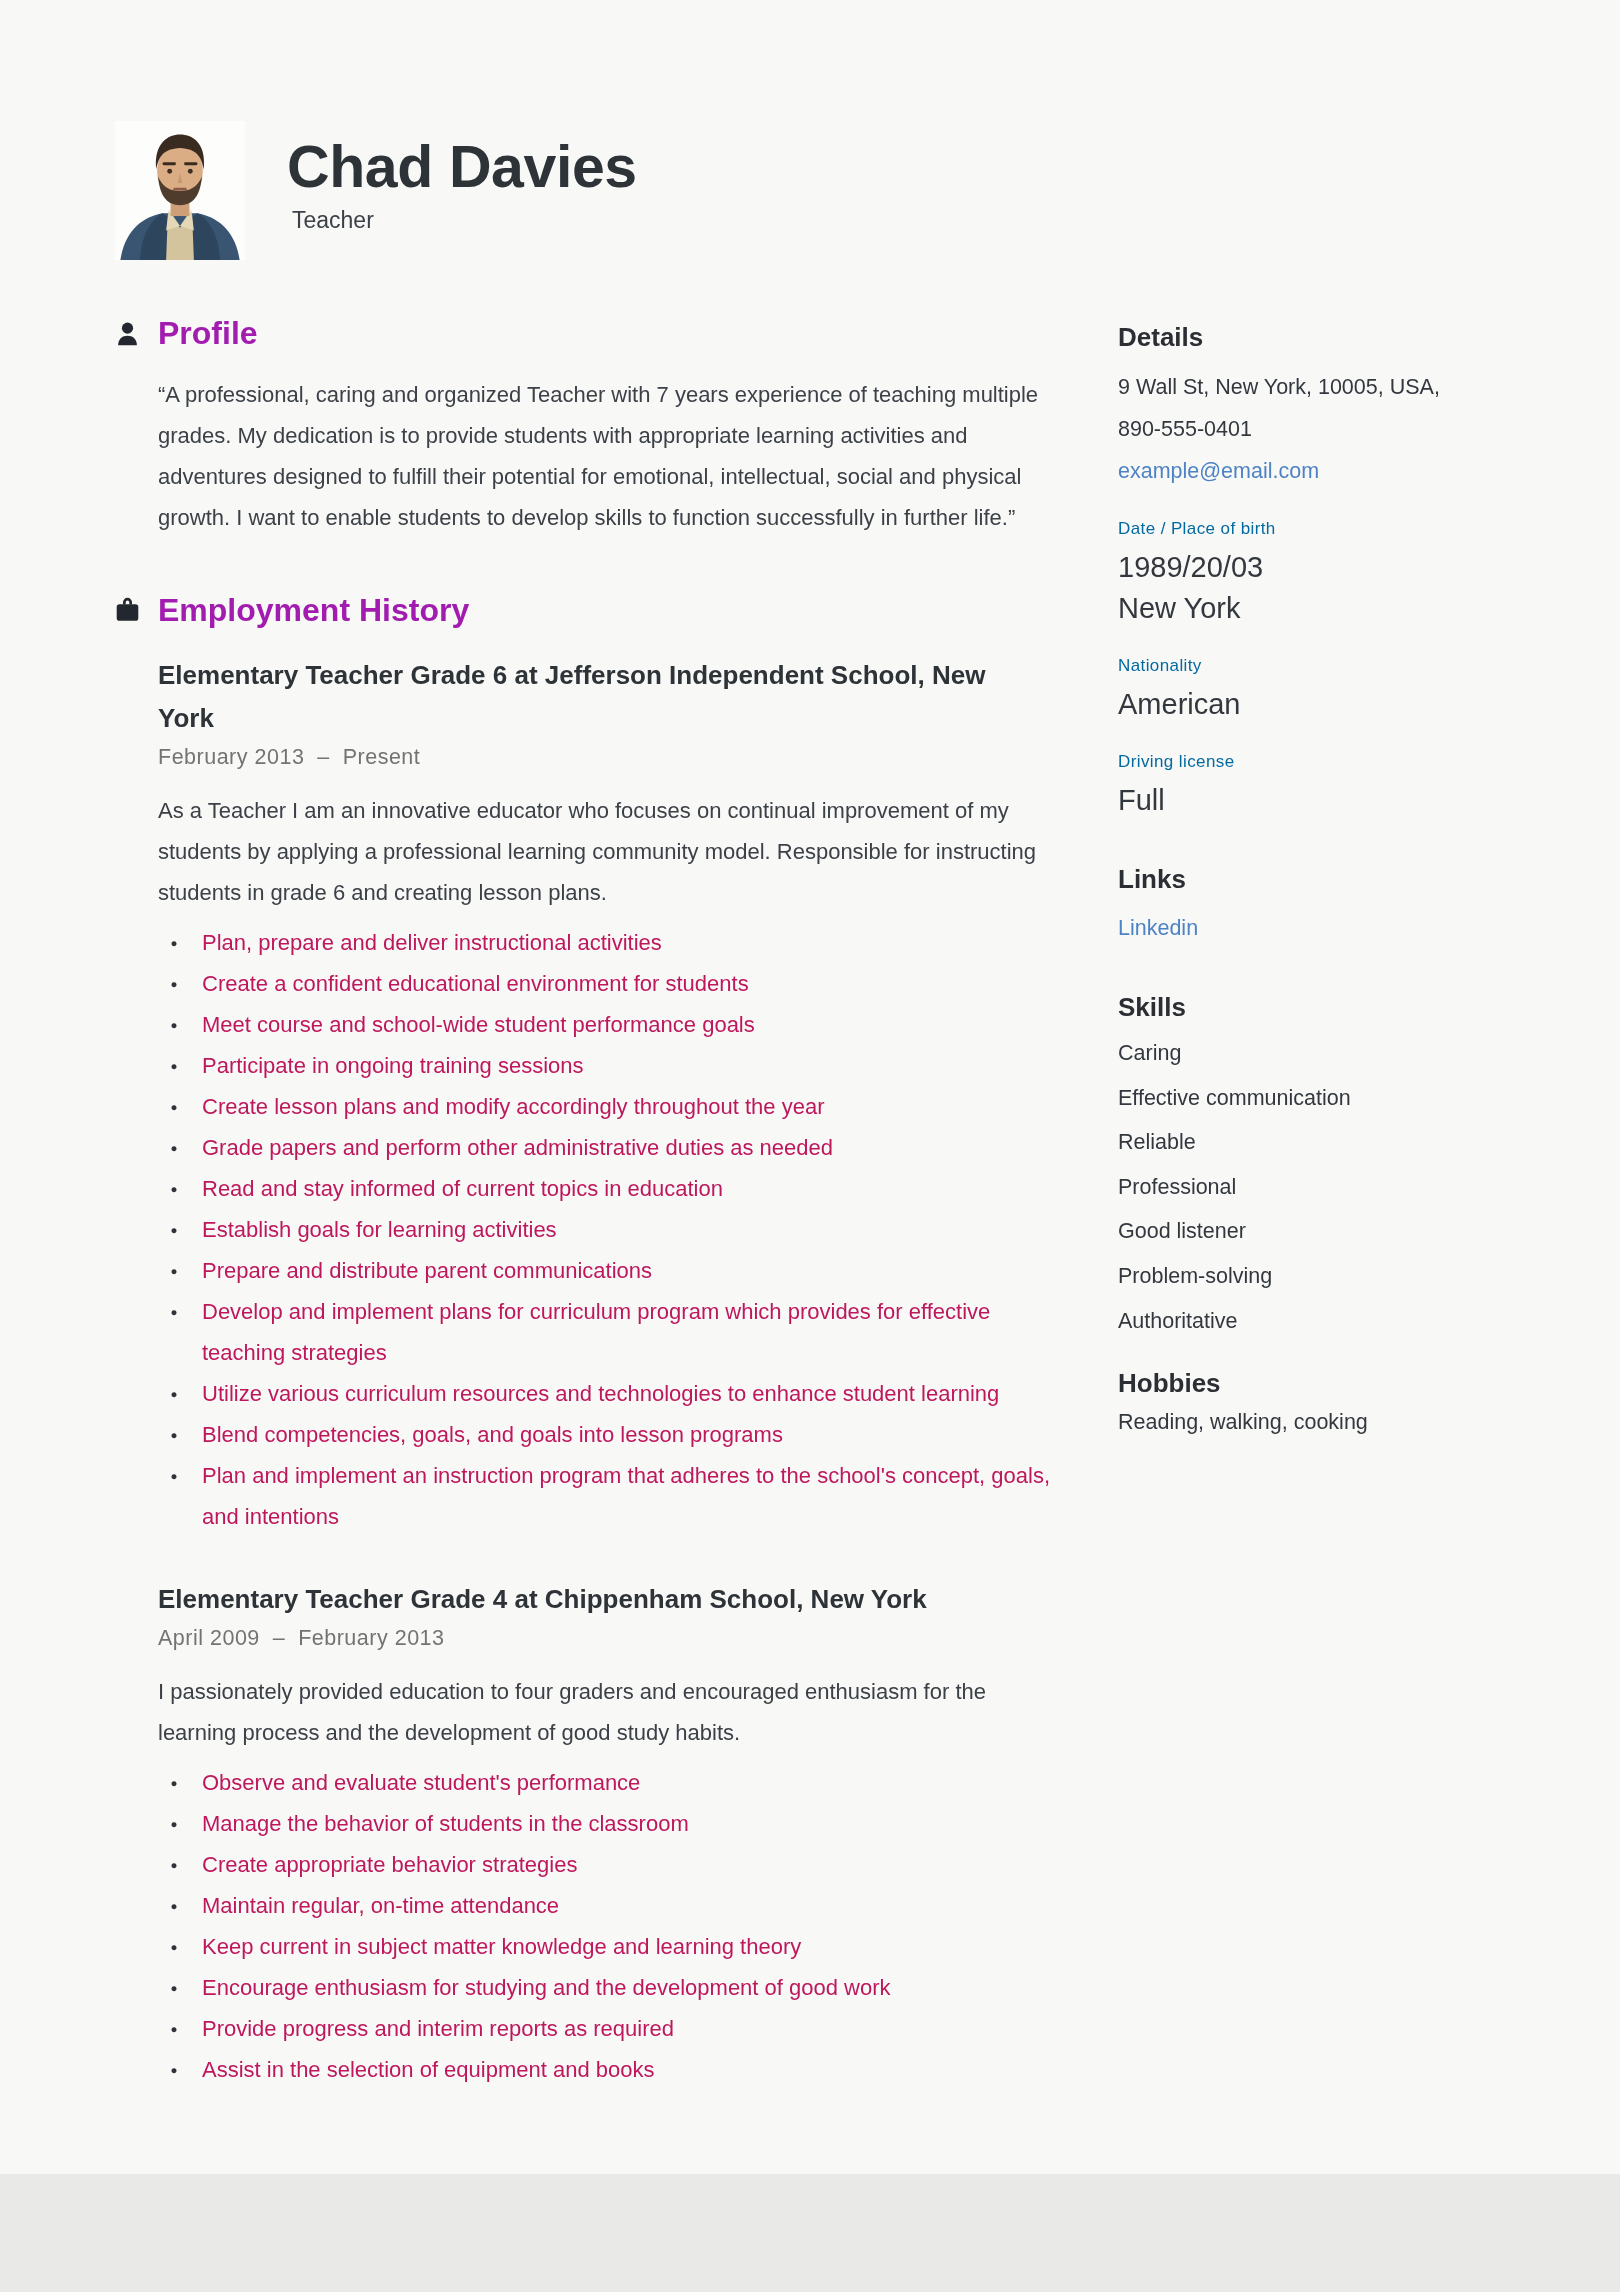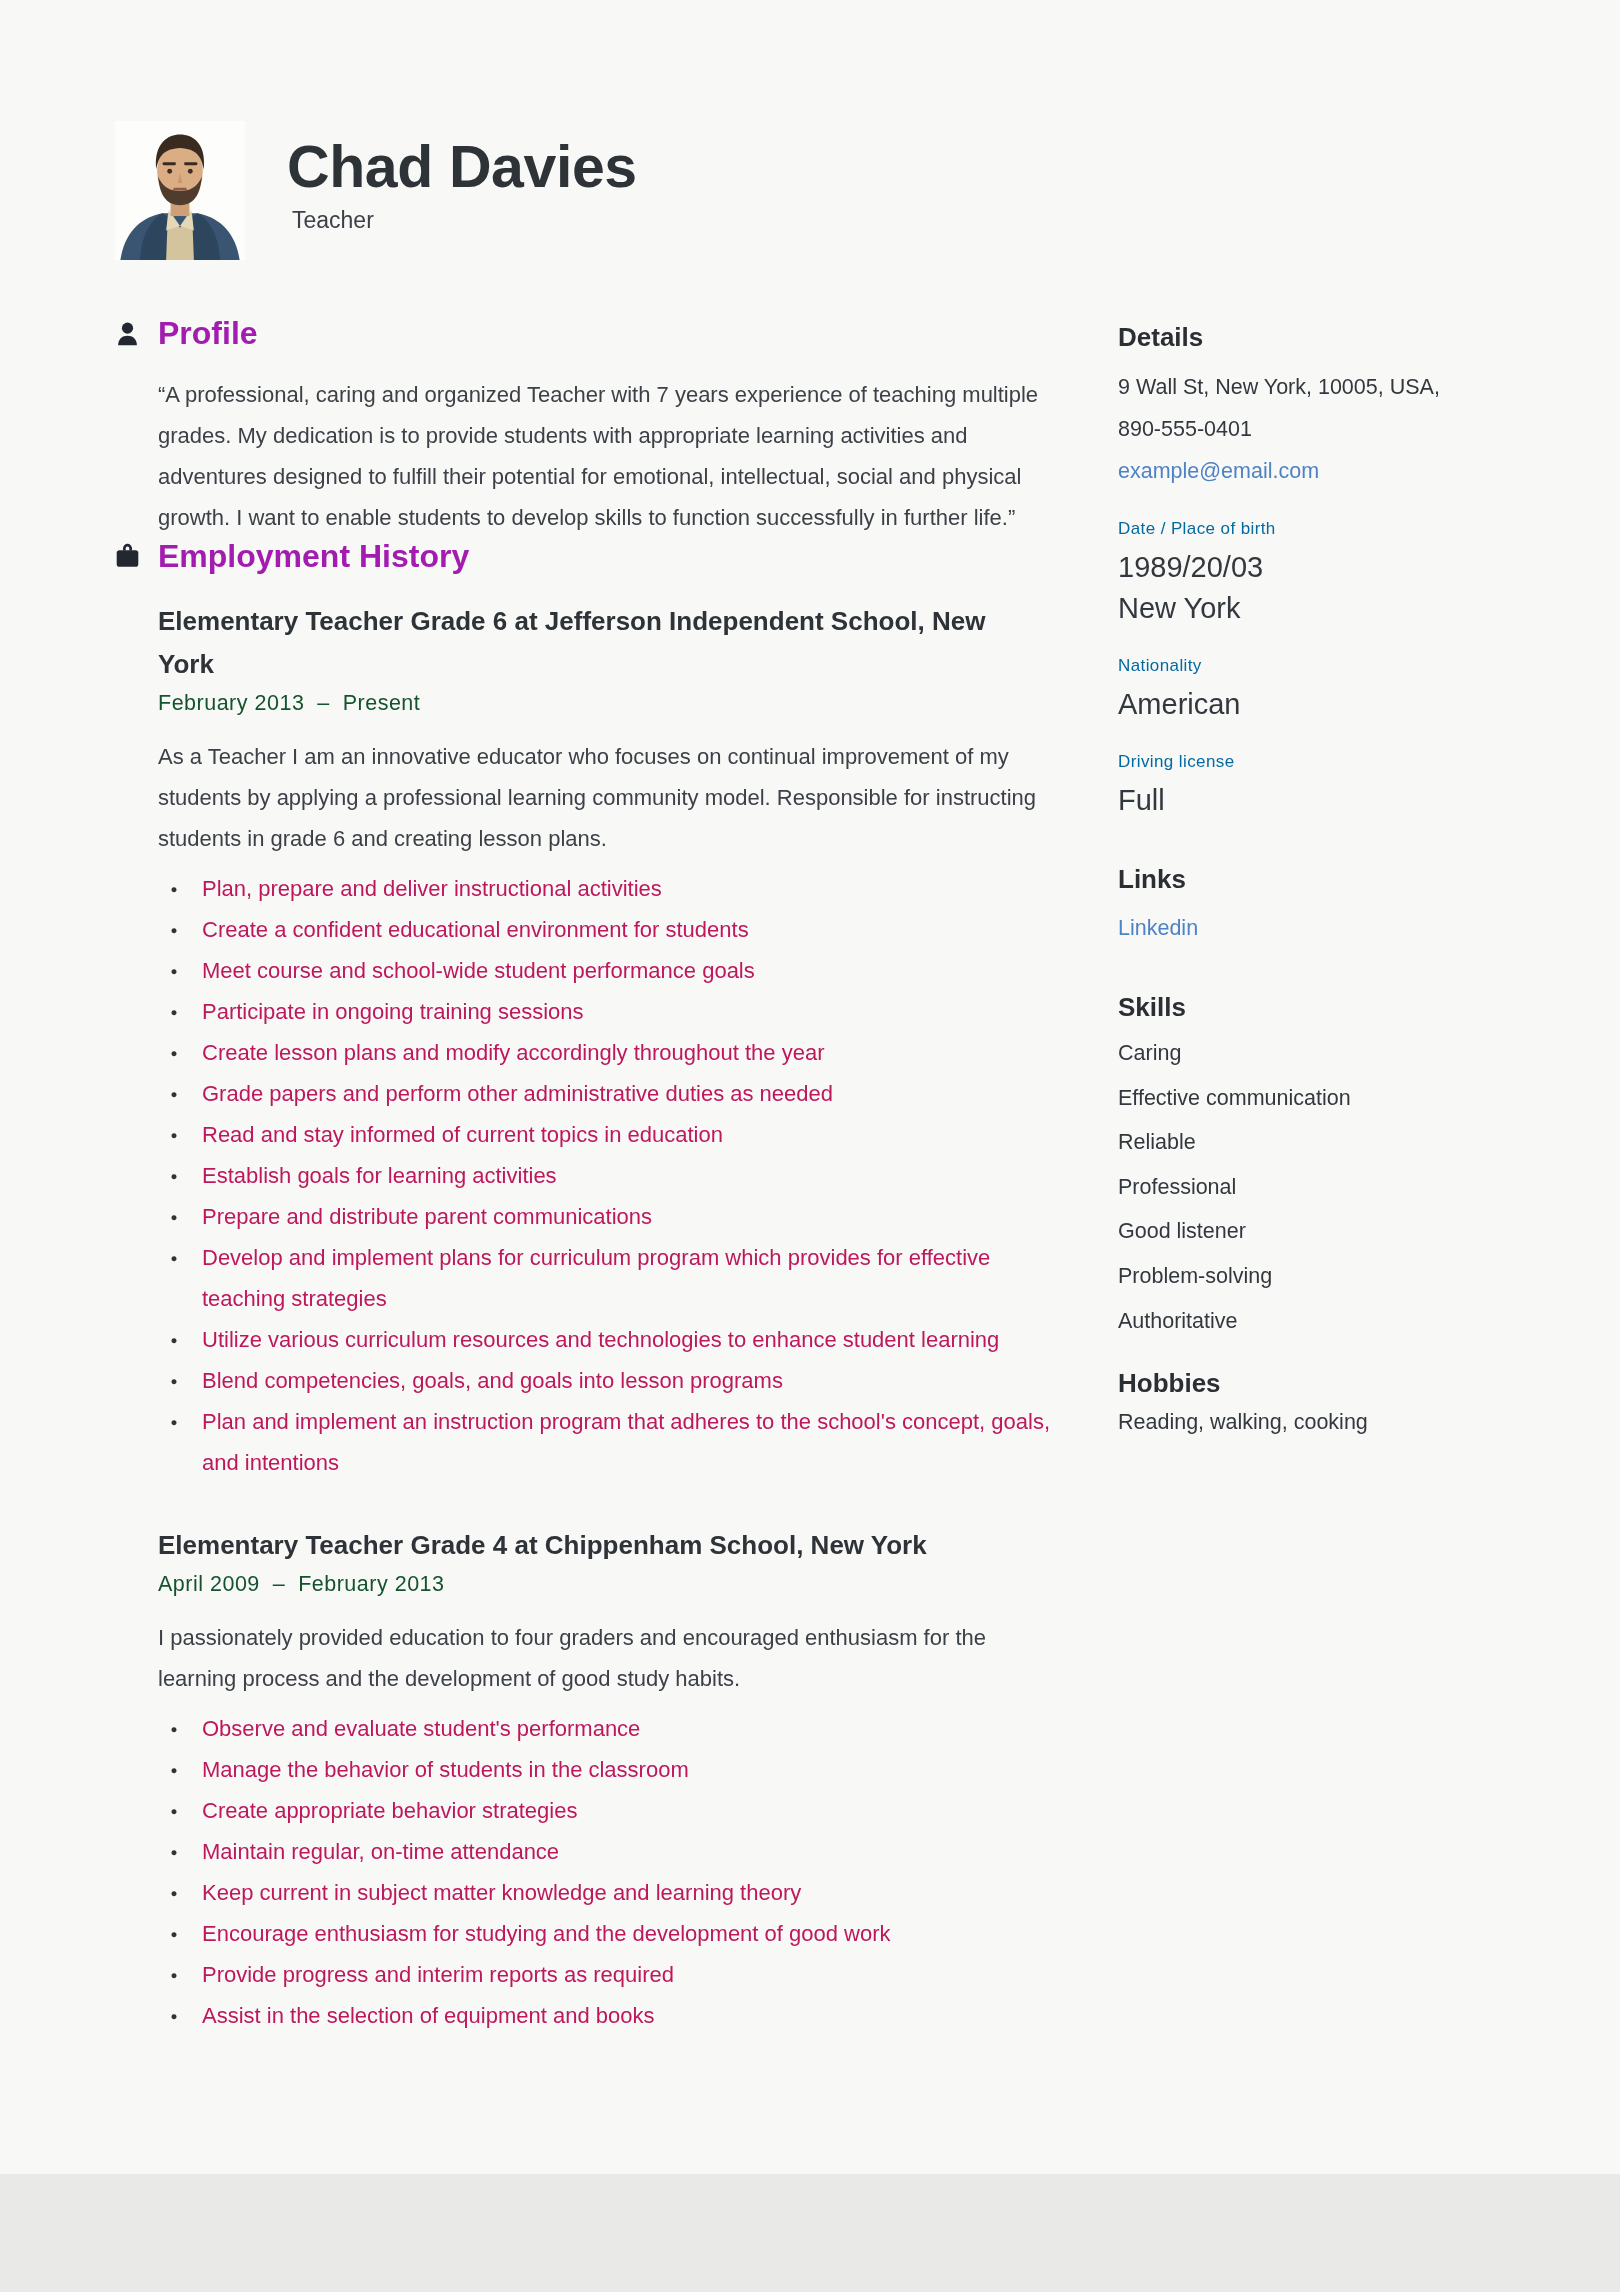--- a/index.html
+++ b/index.html
@@ -34,28 +34,28 @@
   }
   .section-head .icon {
     position:absolute; left:-45px; top:50%; transform:translateY(-50%);
     width:29px; height:29px; display:flex; align-items:center; justify-content:center;
   }
   .section-head .icon svg { display:block; }
   .quote {
     margin-top:21.5px;
     font-size:22px; line-height:41px; color:#3c4147; max-width:896px;
   }
-  .employment-head { }
+  .employment-head { margin-top:54px; }
   .job { margin-top:25px; }
   .job + .job { margin-top:41px; }
   .job-title {
     font-size:26px; font-weight:700; color:#2e3338; line-height:43px; max-width:846px;
   }
   .job-dates {
-    margin-top:5.4px; font-size:21.5px; color:#14532d; letter-spacing:0.5px; white-space:pre-wrap;
+    margin-top:5.4px; font-size:21.5px; color:#737373; letter-spacing:0.5px; white-space:pre-wrap;
   }
   .job-summary {
     margin-top:19.7px; font-size:22px; line-height:41px; color:#3c4147; max-width:896px;
   }
   .job-bullets { margin-top:9px; list-style:none; }
   .job-bullets li {
     position:relative; padding-left:44px;
     font-size:22px; line-height:41px; color:#be185d; max-width:896px;
   }
   .job-bullets li::before {

